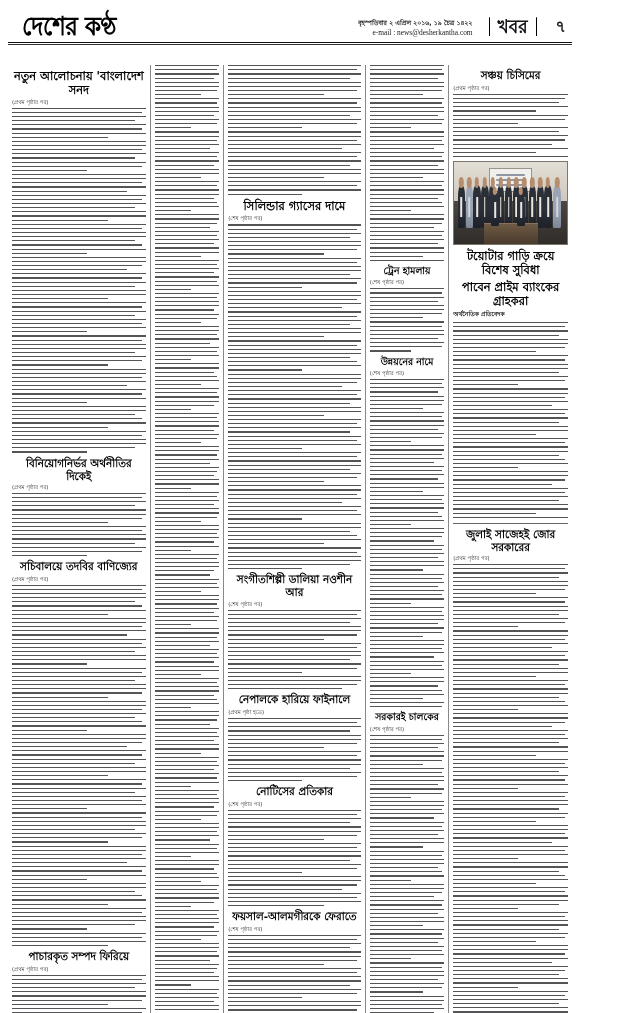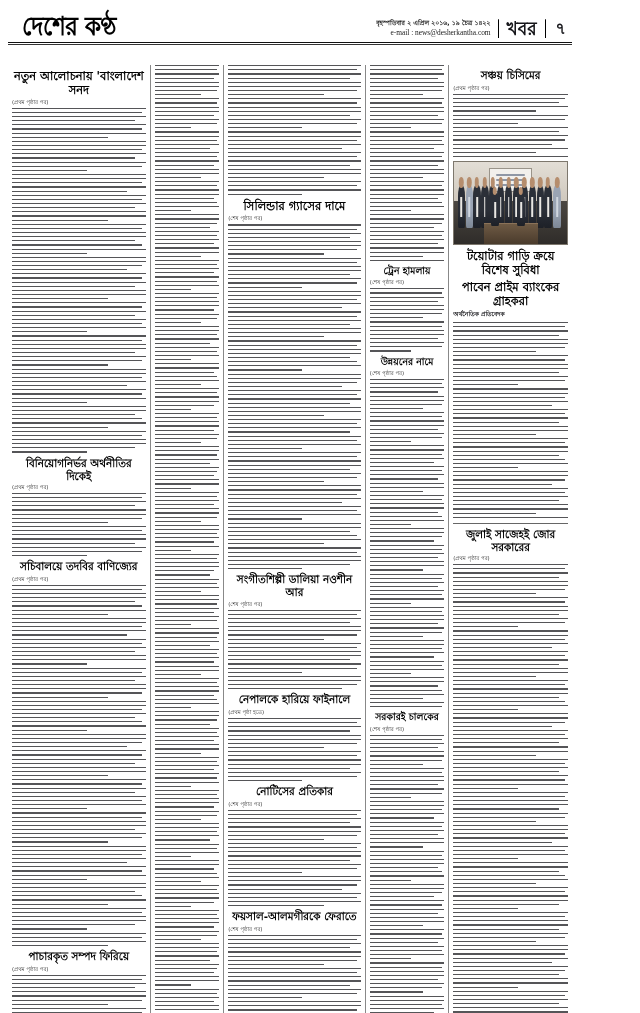--- a/index.html
+++ b/index.html
@@ -34,22 +34,22 @@
     font-size: 23px;
     letter-spacing: -0.5px;
     line-height: 1;
     padding-left: 14px;
     color: #000;
     transform: scaleY(1.12);
     transform-origin: bottom left;
   }
   .mast-right {
     display: flex;
-    align-items: center;
-    gap: 0;
+    align-items: flex-start;
+    gap: 9px;
   }
   .mast-dateblock {
     text-align: right;
     padding-right: 7px;
     line-height: 1.45;
   }
   .mast-date {
     font-family: "DejaVu Sans", sans-serif;
     font-size: 6.2px;
     font-weight: bold;

